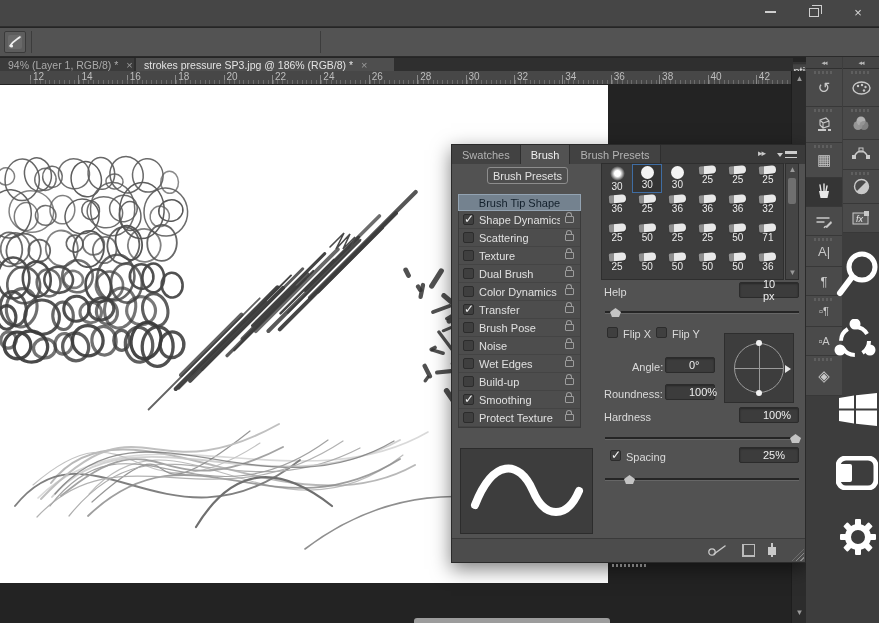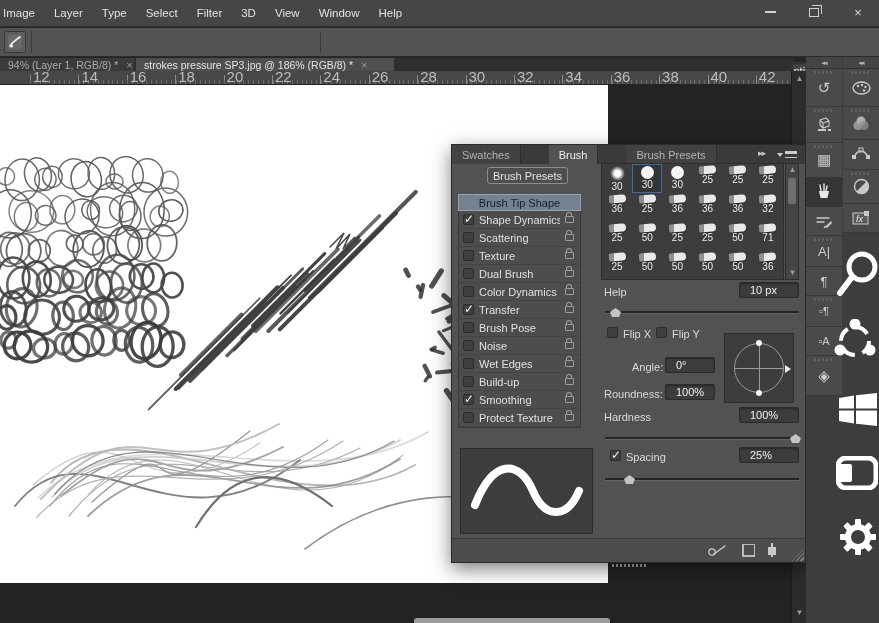--- a/index.html
+++ b/index.html
@@ -38,32 +38,32 @@
   .doctab.active{background:#4e4e4e;color:#e3e3e3;}
   .tabclose{color:#9a9a9a;font-size:11px;}
 
   
   .ruler{position:absolute;left:0;top:71px;width:791px;height:14px;background:#474747;border-bottom:1px solid #232323;
     background-image:
       repeating-linear-gradient(90deg,#6b6b6b 0 1px,transparent 1px 4.85px),
       repeating-linear-gradient(90deg,#8a8a8a 0 1px,transparent 1px 48.4px);
     background-size:100% 4px,100% 9px;background-position:left 30px bottom,left 30px bottom;background-repeat:no-repeat,no-repeat;}
   .rnums{display:flex;padding-left:24px;}
-  .rnums span{flex:0 0 48.4px;color:#bdbdbd;font-size:15px;padding-left:9px;line-height:12px;}
+  .rnums span{flex:0 0 48.4px;color:#bdbdbd;font-size:10px;padding-left:9px;line-height:12px;}
 
   
   .docarea{position:absolute;left:0;top:85px;width:791px;height:538px;background:#232323;}
   .canvas{position:absolute;left:0;top:0;width:608px;height:498px;background:#fff;}
   .vscroll{position:absolute;left:791px;top:71px;width:15px;height:552px;background:#2c2c2c;border-left:1px solid #1d1d1d;}
   .scrollarrow{position:absolute;left:3px;width:9px;height:9px;color:#9a9a9a;font-size:8px;line-height:9px;text-align:center;}
   .bottomnub{position:absolute;left:414px;top:618px;width:196px;height:5px;background:#9c9c9c;border-radius:3px 3px 0 0;}
 
   
   .panel{position:absolute;left:451px;top:144px;width:355px;height:419px;background:#525252;border:1px solid #2a2a2a;box-shadow:0 6px 18px rgba(0,0,0,.5);}
-  .ptabs{position:absolute;left:0;top:0;width:100%;height:19px;background:#3a3a3a;display:flex;gap:28px;}
+  .ptabs{position:absolute;left:0;top:0;width:100%;height:19px;background:#3a3a3a;display:flex;}
   .ptab{padding:0 10px;display:flex;align-items:center;color:#b3b3b3;background:#424242;border-right:1px solid #2e2e2e;}
   .ptab.active{background:#525252;color:#f0f0f0;}
   .pflyout{position:absolute;right:40px;top:3px;color:#c9c9c9;font-size:9px;letter-spacing:-1px;}
   .pmenu{position:absolute;right:6px;top:4px;width:22px;height:11px;display:flex;align-items:center;gap:2px;}
   .pmenu i{width:0;height:0;border-left:3px solid transparent;border-right:3px solid transparent;border-top:4px solid #ccc;}
   .pmenu b{width:12px;height:7px;border-top:2px solid #ccc;border-bottom:1px solid #ccc;box-shadow:inset 0 2px 0 -1px #ccc;}
 
   .presetsbtn{position:absolute;left:35px;top:22px;width:81px;height:17px;border:1px solid #8d8d8d;border-radius:3px;background:#4e4e4e;color:#e2e2e2;display:flex;align-items:center;justify-content:center;}
   .tipshape{position:absolute;left:6px;top:49px;width:123px;height:17px;background:#74828f;border:1px solid #93a3b2;color:#13202c;display:flex;align-items:center;justify-content:center;}
   .setlist{position:absolute;left:6px;top:66px;width:123px;background:#4d4d4d;border:1px solid #3a3a3a;border-top:none;}
@@ -80,21 +80,21 @@
   .bcell.sel{box-shadow:inset 0 0 0 1px #3f6da3;background:#343434;}
   .bicon{height:15px;display:flex;align-items:center;justify-content:center;}
   .bnum{color:#ececec;font-size:10px;line-height:11px;}
   .tip-soft{width:15px;height:15px;border-radius:50%;background:radial-gradient(circle,#fff 0%,#fff 28%,rgba(255,255,255,0) 70%);}
   .tip-hard{width:13px;height:13px;border-radius:50%;background:#f4f4f4;}
   .tip-sample{width:17px;height:8px;border-radius:2px 5px 5px 2px;background:linear-gradient(90deg,#8f8f8f 0 30%,#e9e9e9 30%);transform:rotate(-5deg);box-shadow:0 1px 1px rgba(0,0,0,.35);}
   .gridscroll{position:absolute;left:333px;top:18px;width:14px;height:117px;background:#454545;border:1px solid #2e2e2e;}
   .gridthumb{position:absolute;left:2px;top:14px;width:8px;height:26px;background:#6f6f6f;border-radius:2px;}
 
   .flabel{position:absolute;color:#dadada;}
-  .vbox{position:absolute;height:16px;background:#3c3c3c;border:1px solid #2b2b2b;border-radius:2px;color:#eee;display:flex;align-items:center;padding:0 10px;box-shadow:inset 0 1px 2px rgba(0,0,0,.35);}
+  .vbox{position:absolute;height:16px;background:#3c3c3c;border:1px solid #2b2b2b;border-radius:2px;color:#eee;display:flex;align-items:center;padding:0 23px;box-shadow:inset 0 1px 2px rgba(0,0,0,.35);}
   .track{position:absolute;height:3px;background:#252525;border-bottom:1px solid #666;}
   .thumb{position:absolute;width:11px;height:9px;background:#c4c4c4;clip-path:polygon(50% 0,100% 45%,82% 100%,18% 100%,0 45%);}
   .anglebox{position:absolute;left:272px;top:188px;width:70px;height:70px;background:#3d3d3d;border:1px solid #2e2e2e;}
   .acirc{position:absolute;left:9px;top:9px;width:50px;height:50px;border:1px solid #9a9a9a;border-radius:50%;}
   .acirc::before{content:"";position:absolute;left:50%;top:0;width:1px;height:100%;background:#9a9a9a;}
   .acirc::after{content:"";position:absolute;top:50%;left:0;height:1px;width:100%;background:#9a9a9a;}
   .adot{position:absolute;width:6px;height:6px;border-radius:50%;background:#f2f2f2;}
   .aarrow{position:absolute;right:2px;top:31px;width:0;height:0;border-top:4px solid transparent;border-bottom:4px solid transparent;border-left:6px solid #e8e8e8;}
 
   .previewbox{position:absolute;left:8px;top:303px;width:133px;height:86px;background:#3d3d3d;border:1px solid #2c2c2c;}
@@ -120,32 +120,20 @@
   .bigicon{position:absolute;color:#fff;}
 
   svg{display:block;}
 </style>
 </head>
 <body>
 
 <div id="app">
 
   <div class="menubar">
-    <div class="menus">
-
-    <span class="menu-item">Image</span>
-        <span class="menu-item">Layer</span>
-        <span class="menu-item">Type</span>
-        <span class="menu-item">Select</span>
-        <span class="menu-item">Filter</span>
-        <span class="menu-item">3D</span>
-        <span class="menu-item">View</span>
-        <span class="menu-item">Window</span>
-        <span class="menu-item">Help</span>
-      </div>
     <div class="winctl">
       <span class="winbtn">
           <span class="ic-min"></span>
         </span>
       <span class="winbtn">
           <span class="ic-restore"></span>
         </span>
       <span class="winbtn">
           <span class="ic-close">×</span>
         </span>

